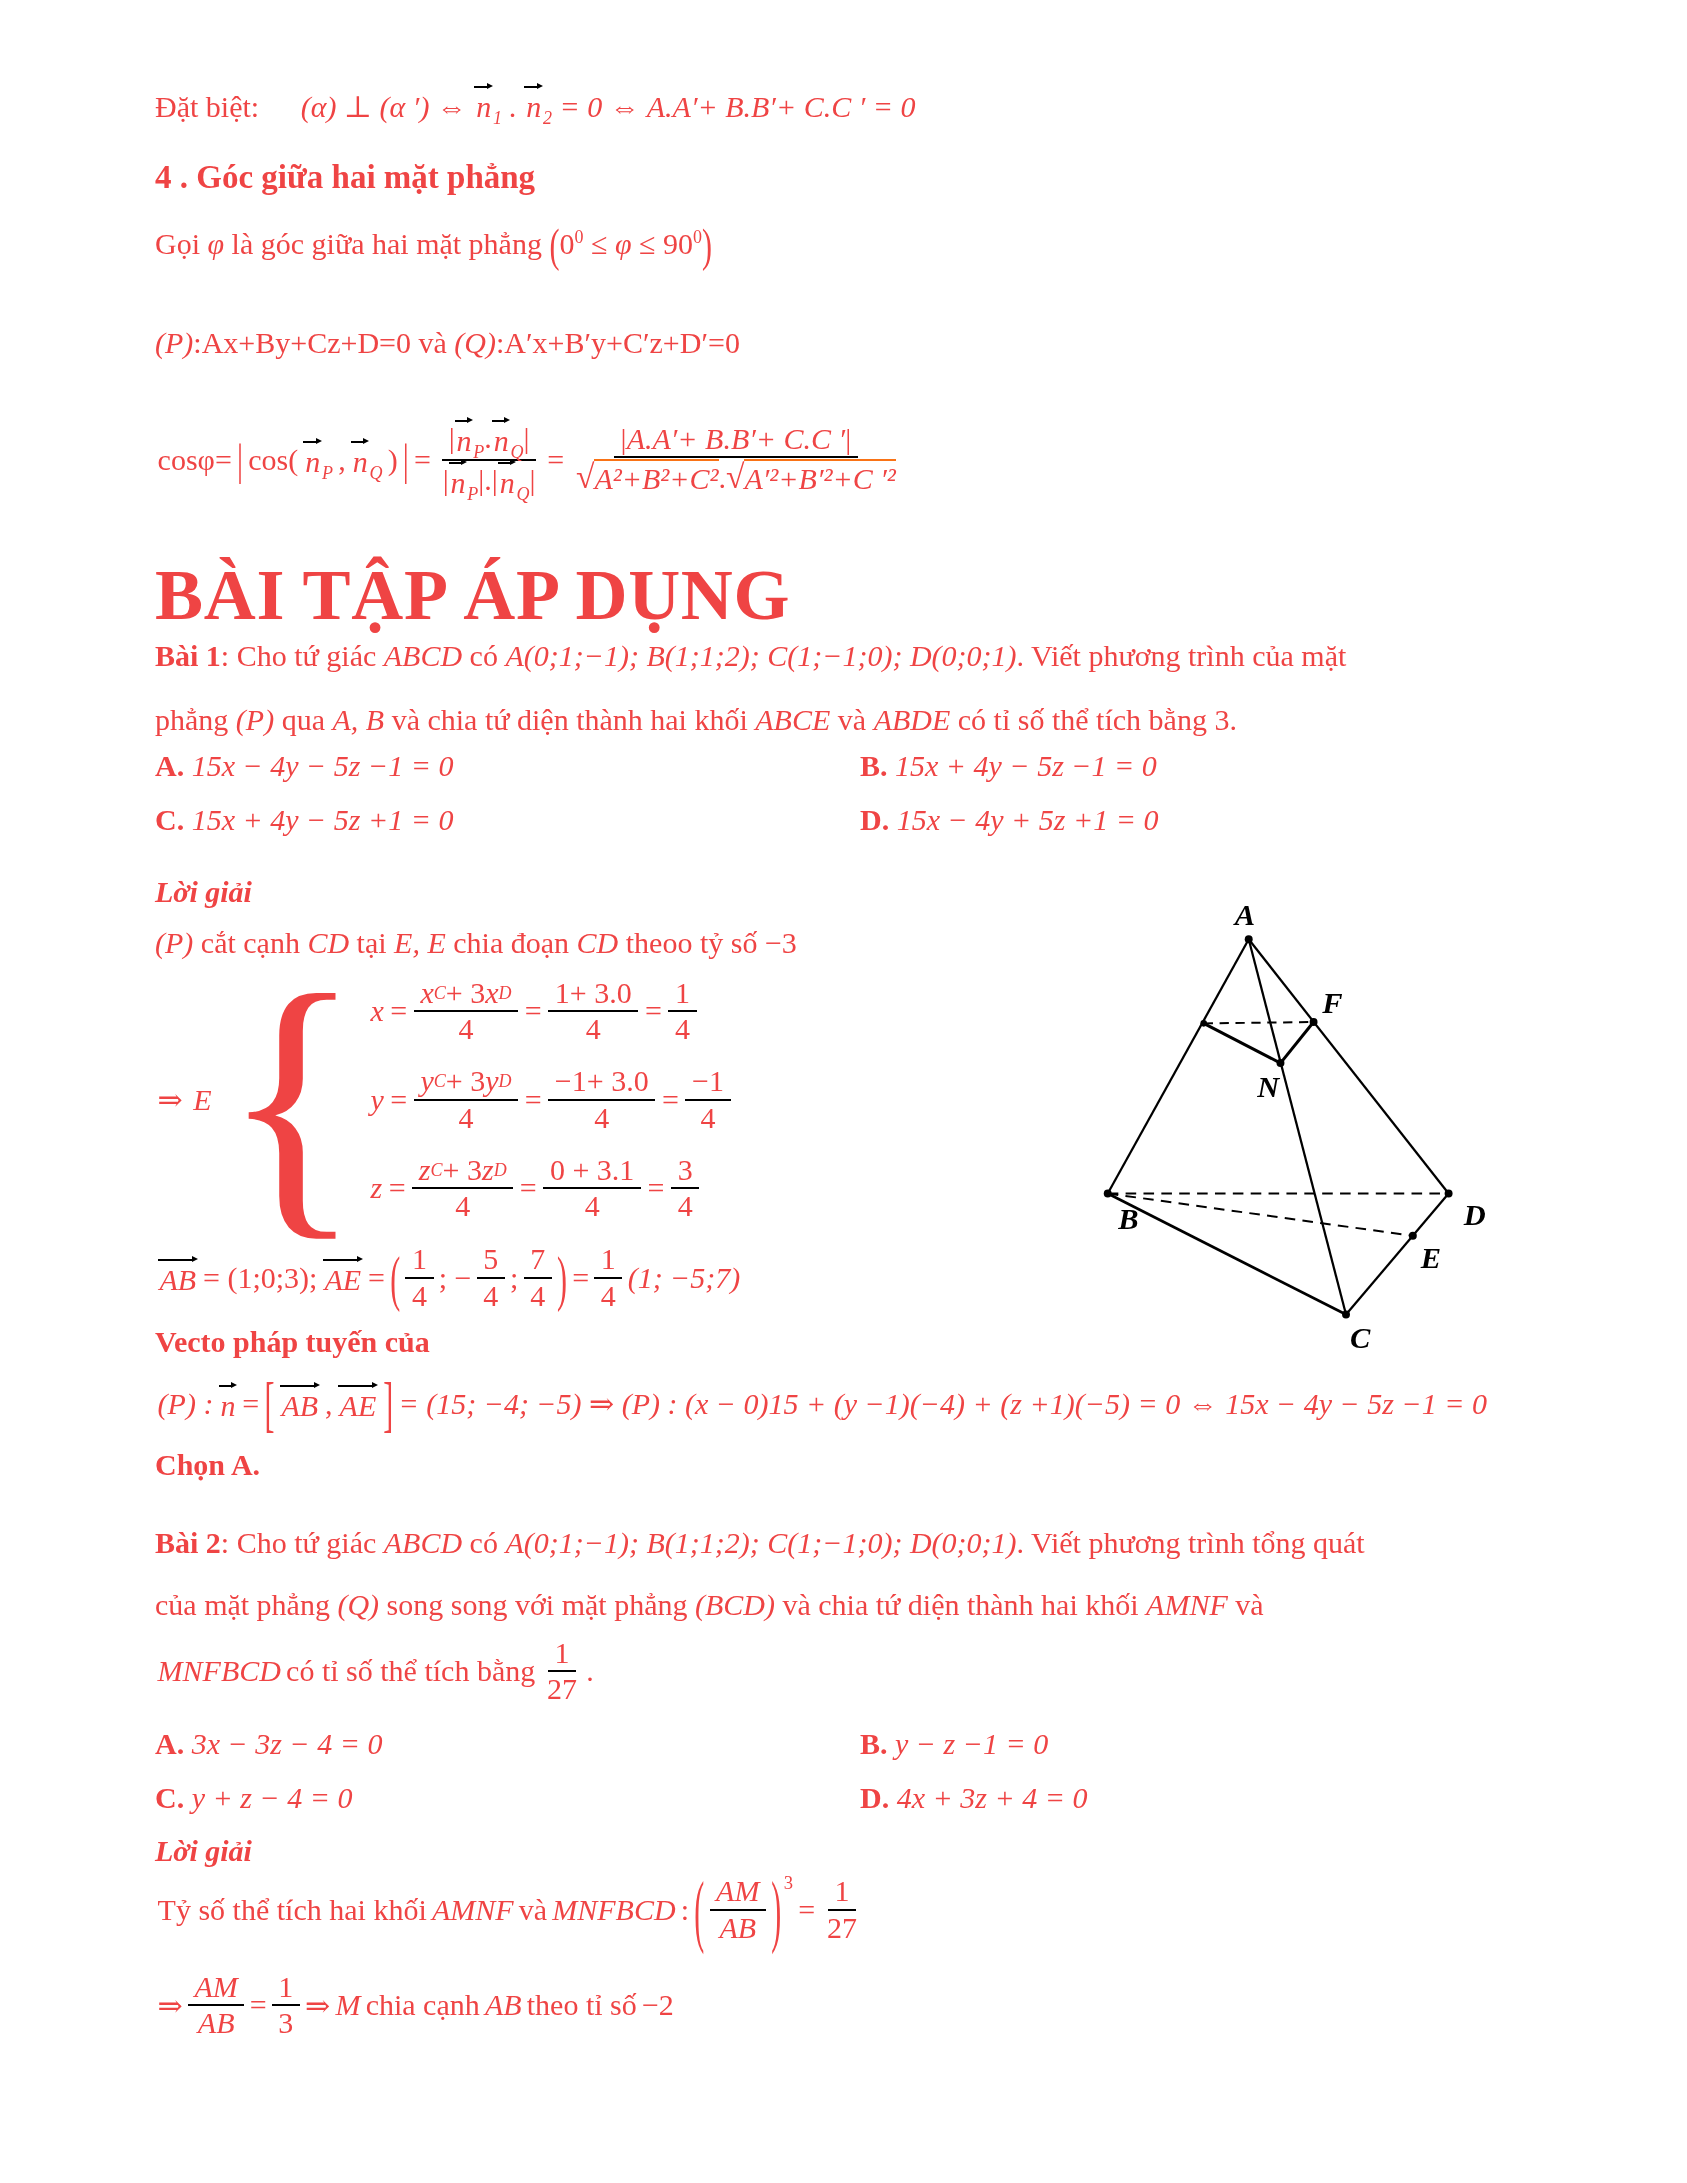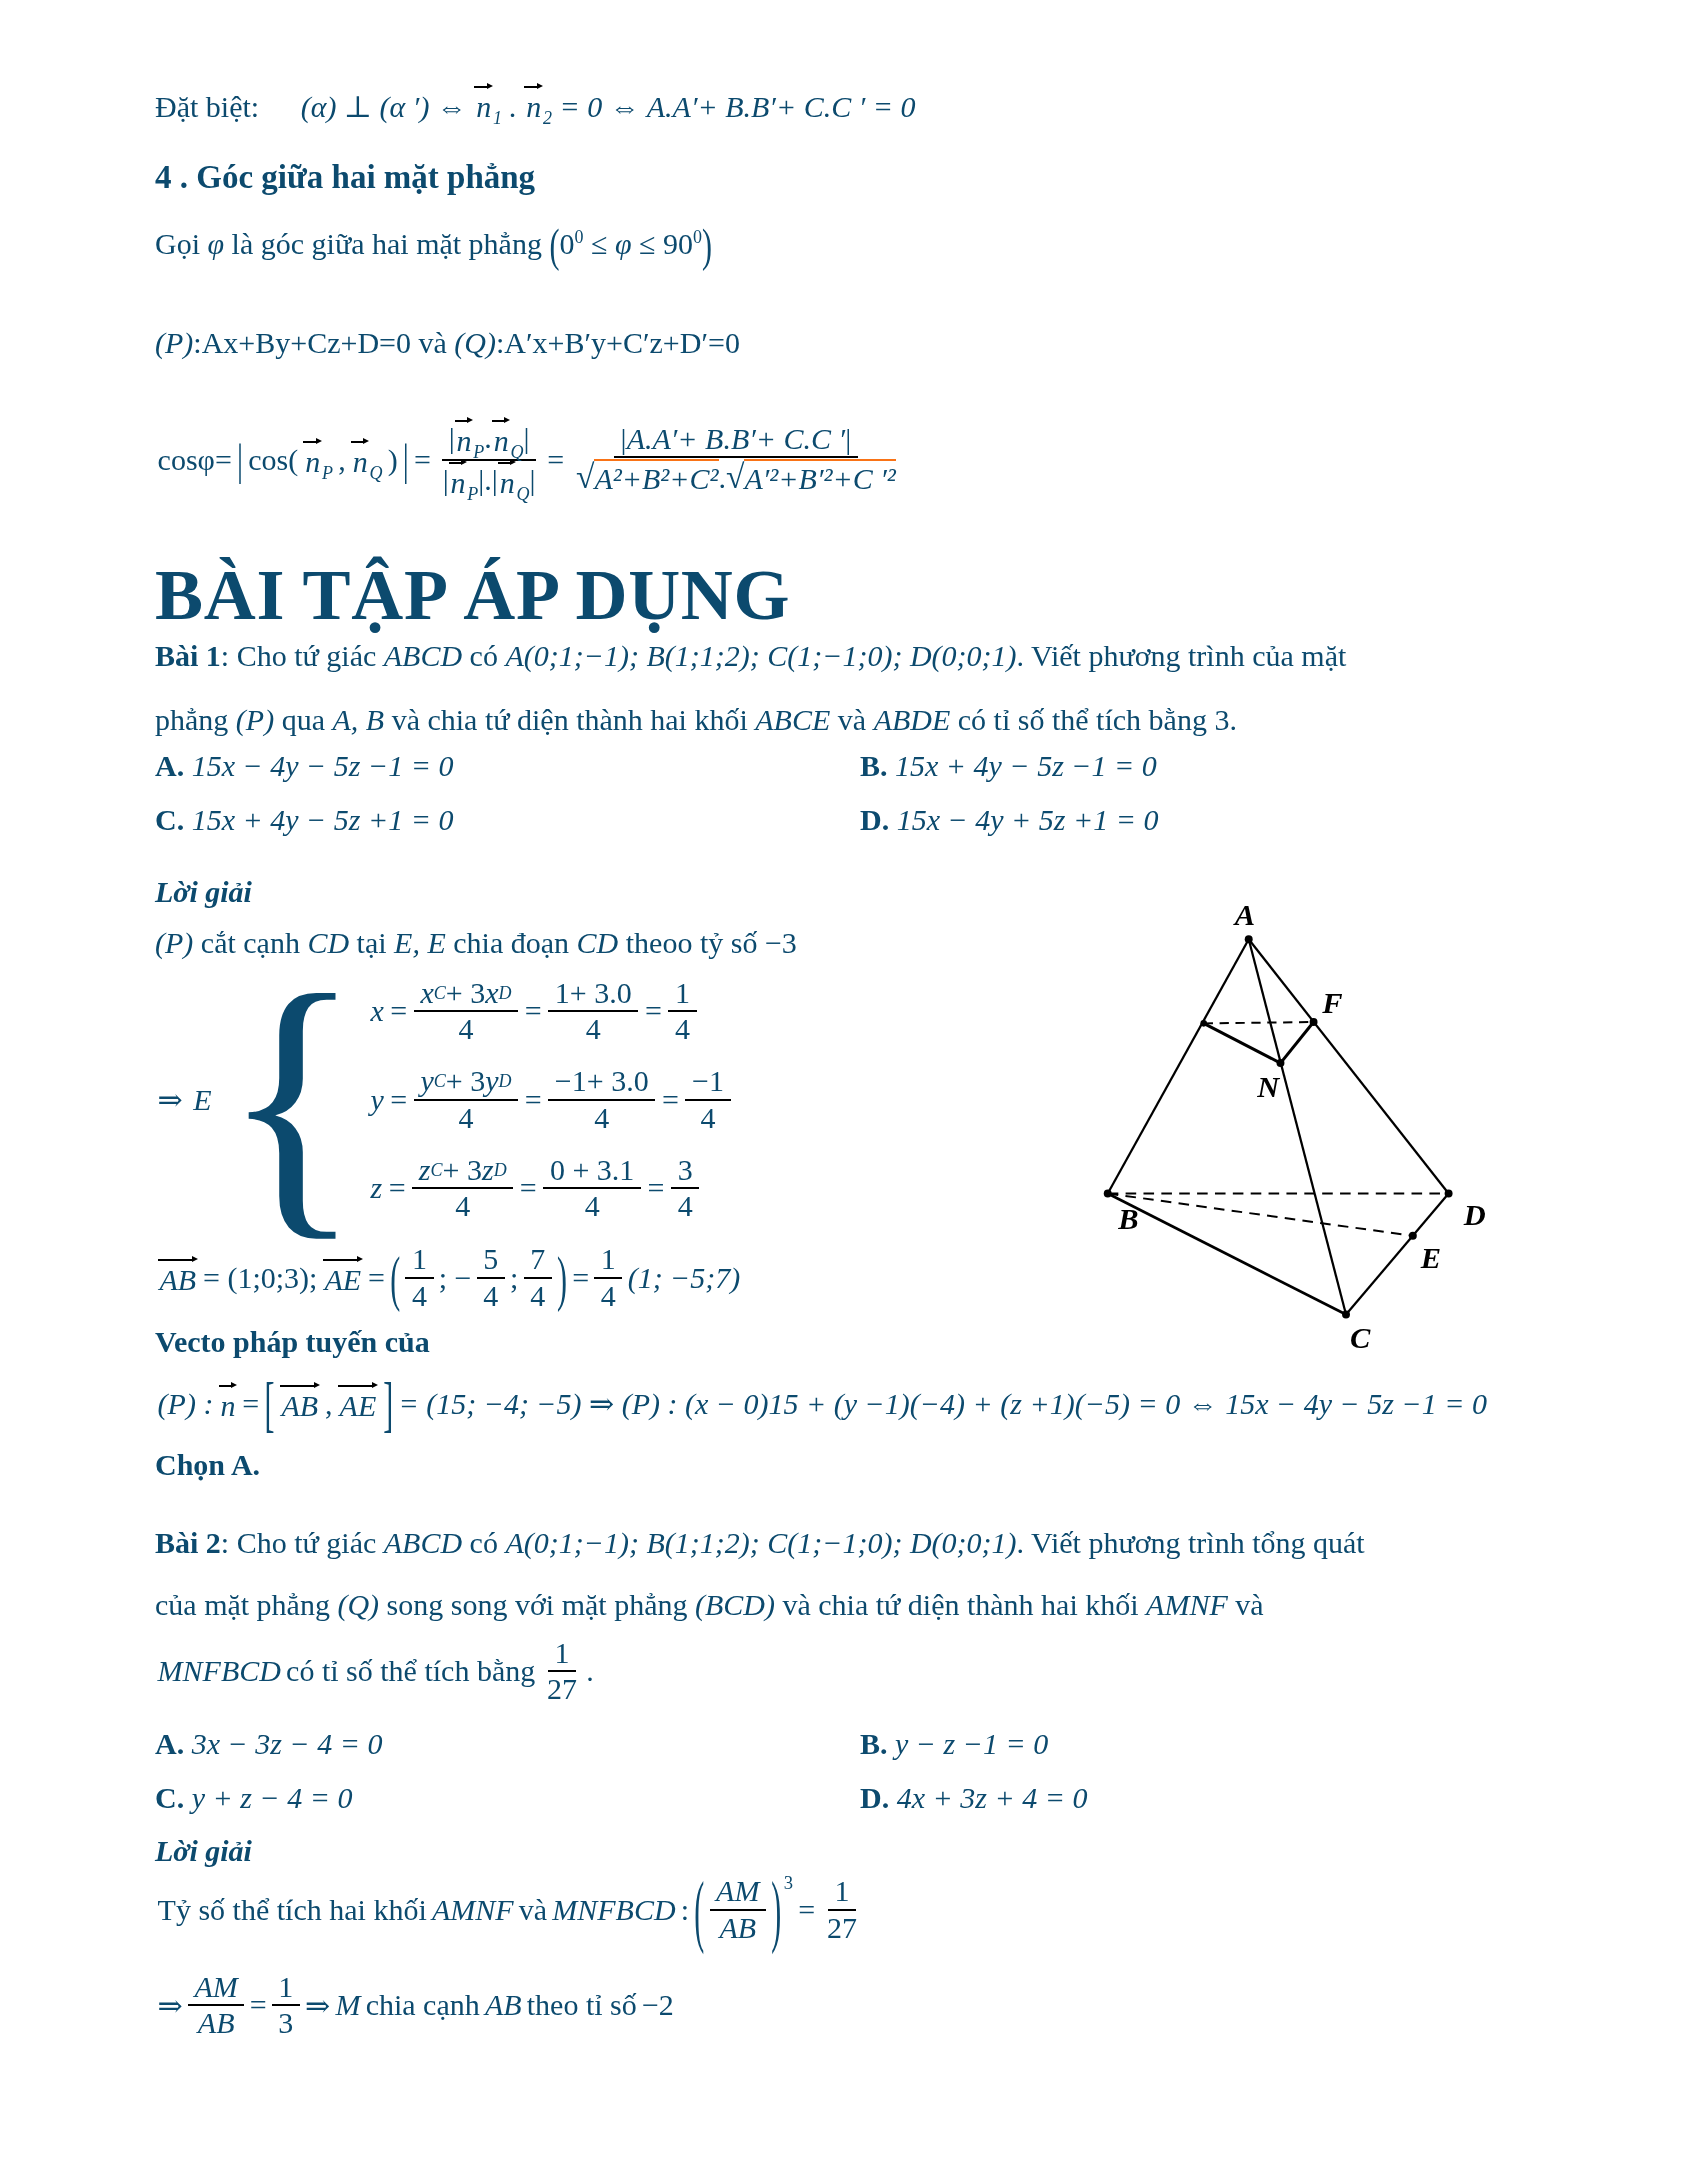--- a/index.html
+++ b/index.html
@@ -1,16 +1,16 @@
 <!DOCTYPE html>
 <html style="font-size:10.6px"><head>
 <meta charset="utf-8">
 <style>
   html,body{margin:0;padding:0;background:#e8e8e8;}
-  .page{position:relative;width:1687px;height:2183px;background:#ffffff;color:#0c4a6e;
+  .page{position:relative;width:1687px;height:2183px;background:#ffffff;color:#ef4444;
         font-family:"Liberation Serif","DejaVu Serif",serif;font-size:30px;overflow:hidden;}
   .abs{position:absolute;left:155px;white-space:nowrap;}
   .row{display:flex;align-items:center;}
   .row > *{margin:0 2.6px;}
   .line{white-space:nowrap;}
   .b{font-weight:bold;}
   .i{font-style:italic;}
   .bi{font-weight:bold;font-style:italic;}
   .sec{font-size:33px;font-weight:bold;}
   .heading{font-size:72px;font-weight:bold;letter-spacing:0.7px;}

